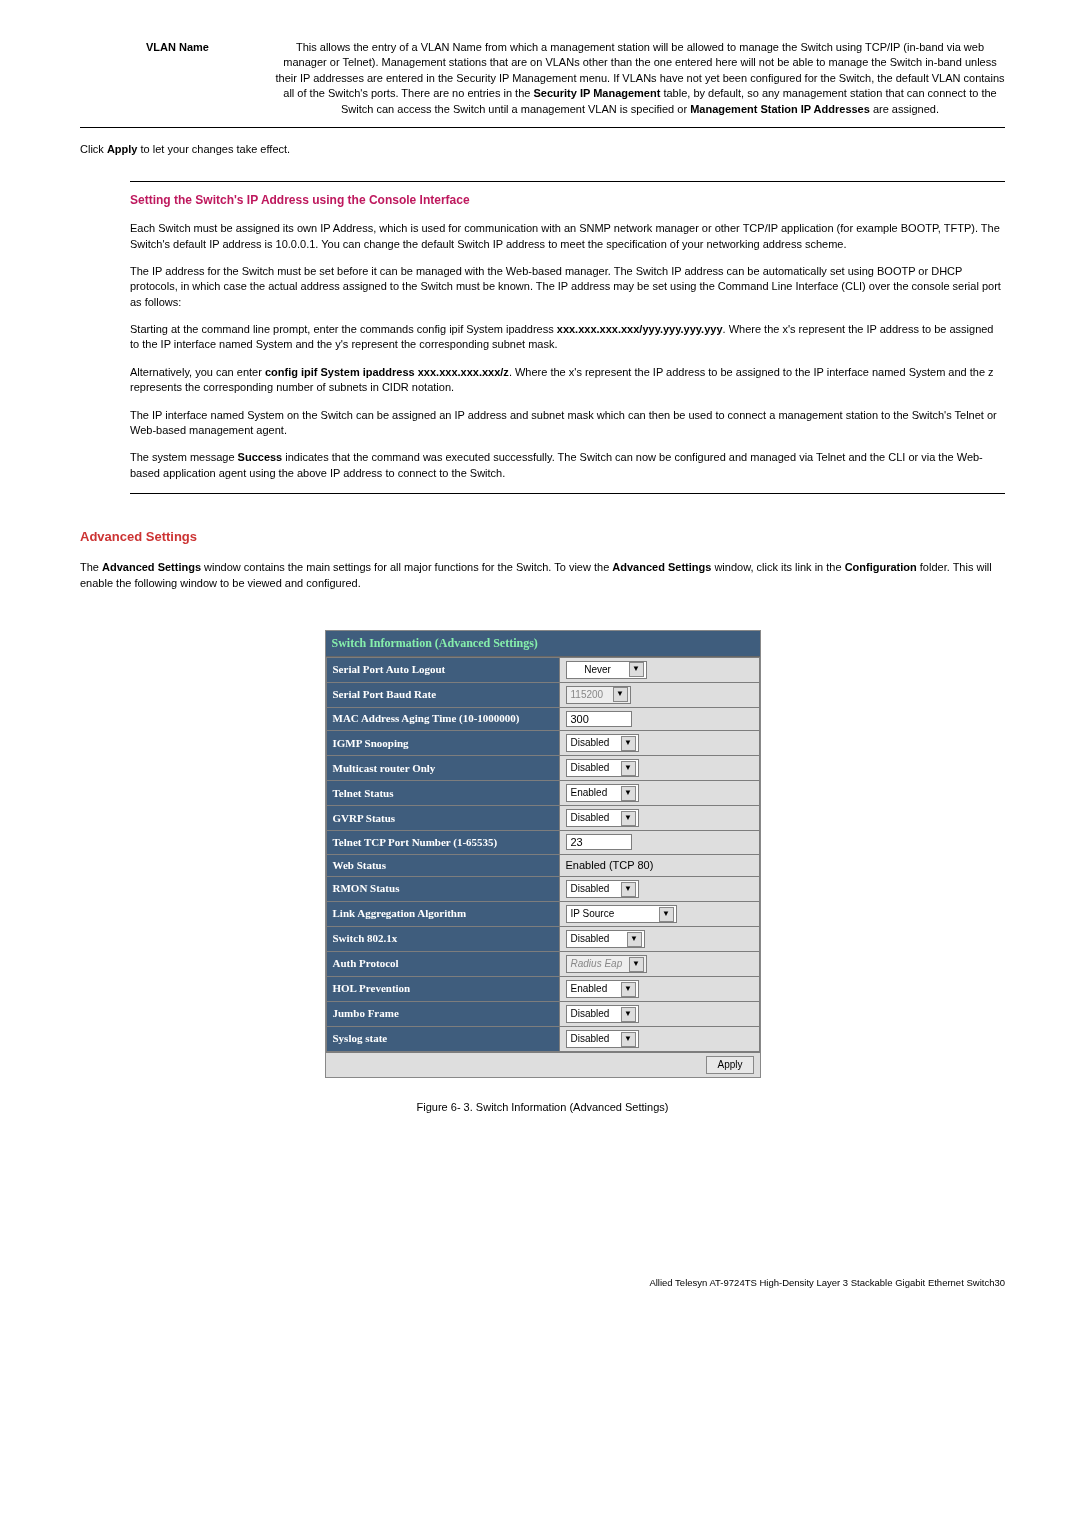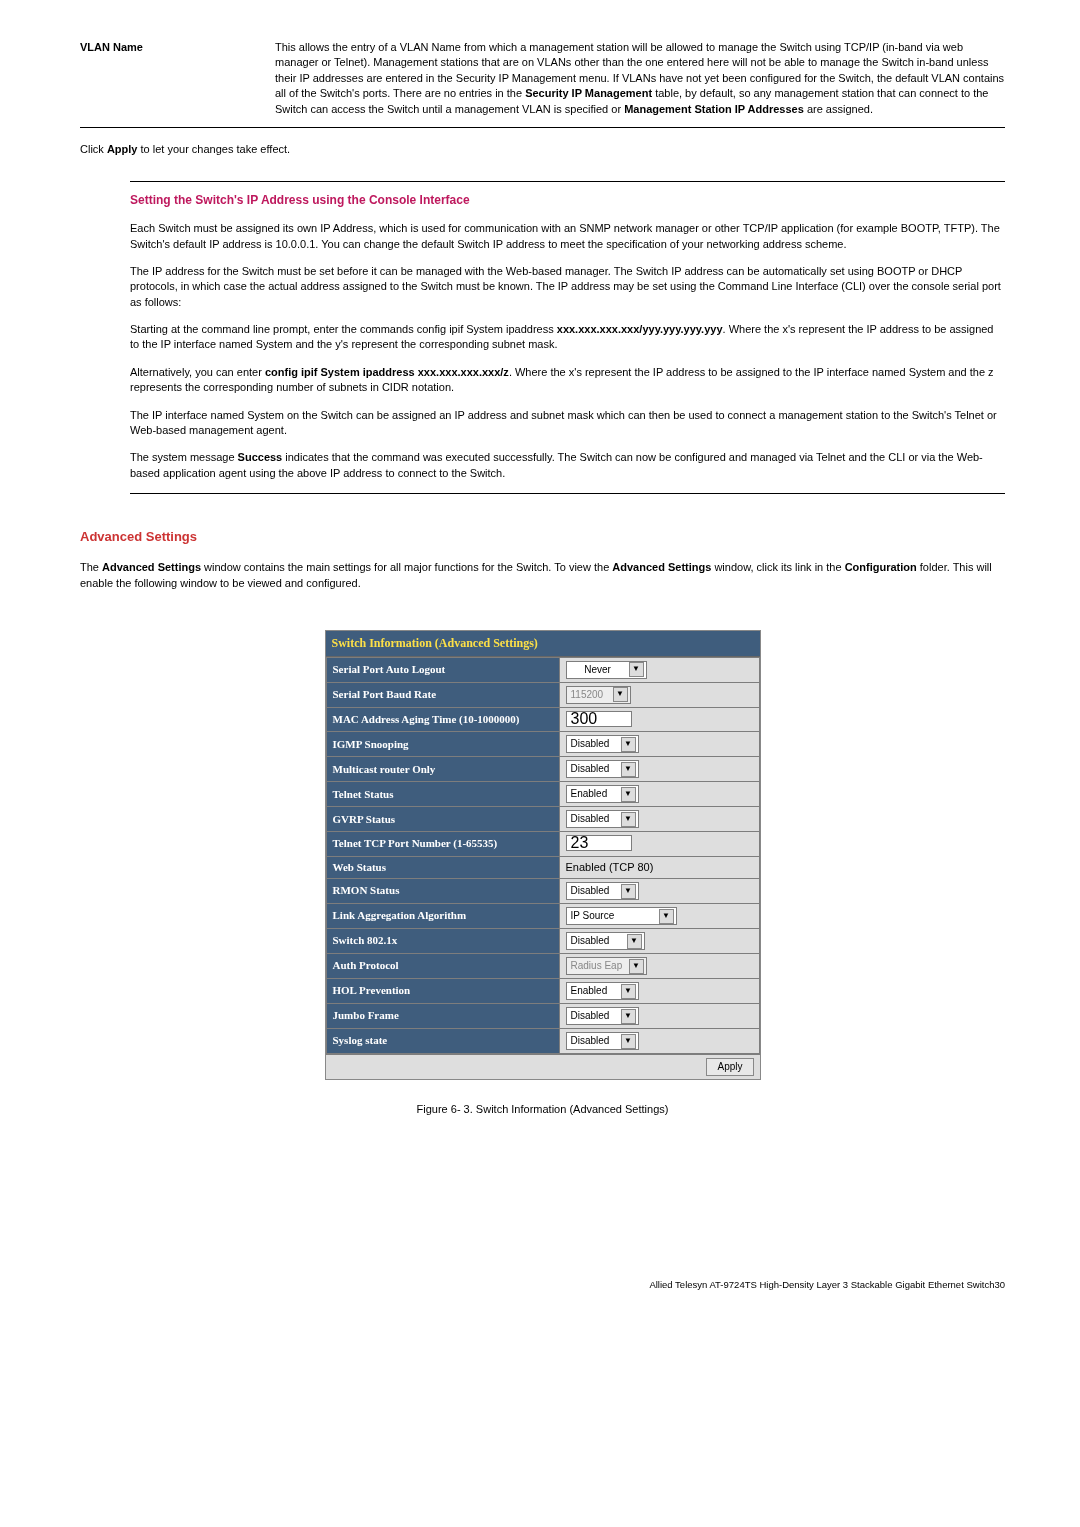--- a/index.html
+++ b/index.html
@@ -10,20 +10,21 @@
     line-height: 1.4;
     color: #000;
     width: 1080px;
     box-sizing: border-box;
   }
   .vlan-row {
     display: flex;
     border-bottom: 1px solid #000;
     padding-bottom: 10px;
     margin-bottom: 14px;
+    text-align: center;
   }
   .vlan-label {
     width: 195px;
     font-weight: bold;
     flex-shrink: 0;
   }
   .vlan-desc {
     flex: 1;
   }
   .bold { font-weight: bold; }
@@ -59,21 +60,21 @@
   }
   .screenshot {
     width: 434px;
     margin: 0 auto 22px auto;
     border: 1px solid #888;
     background: #eeeeee;
     font-size: 11px;
   }
   .header-row {
     background: #3f5d7d;
-    color: #fde047;
+    color: #86efac;
     font-weight: bold;
     padding: 4px 6px;
     font-family: "Times New Roman", serif;
     border-bottom: 1px solid #666;
     font-size: 12px;
   }
   .tbl { width: 100%; border-collapse: collapse; }
   .tbl td {
     border: 1px solid #7d7d7d;
     padding: 3px 6px;
@@ -112,21 +113,21 @@
     line-height:11px;
     font-size:8px;
     color:#000;
   }
   .inp {
     display:inline-block;
     background:#fff;
     border:1px solid #7d7d7d;
     height:14px;
     padding: 0 4px;
-    font-size:16px;
+    font-size:11px;
     min-width:56px;
     line-height:14px;
   }
   .apply-row {
     border-top: 1px solid #7d7d7d;
     text-align: right;
     padding: 3px 6px;
     background: #dedede;
   }
   .btn-apply {
@@ -261,21 +262,21 @@
         <tr>
           <td class="lbl">Switch 802.1x</td>
           <td class="val"><span class="sel">
               <span class="txt" style="min-width: 52px;">Disabled</span>
               <span class="arrow">▼</span>
             </span></td>
         </tr>
         <tr>
           <td class="lbl">Auth Protocol</td>
           <td class="val"><span class="sel dis">
-              <span class="txt" style="min-width: 54px;">Radius Eap</span>
+              <span class="txt" style="min-width: 54px; font-style: italic;">Radius Eap</span>
               <span class="arrow">▼</span>
             </span></td>
         </tr>
         <tr>
           <td class="lbl">HOL Prevention</td>
           <td class="val"><span class="sel">
               <span class="txt" style="min-width: 46px;">Enabled</span>
               <span class="arrow">▼</span>
             </span></td>
         </tr>

